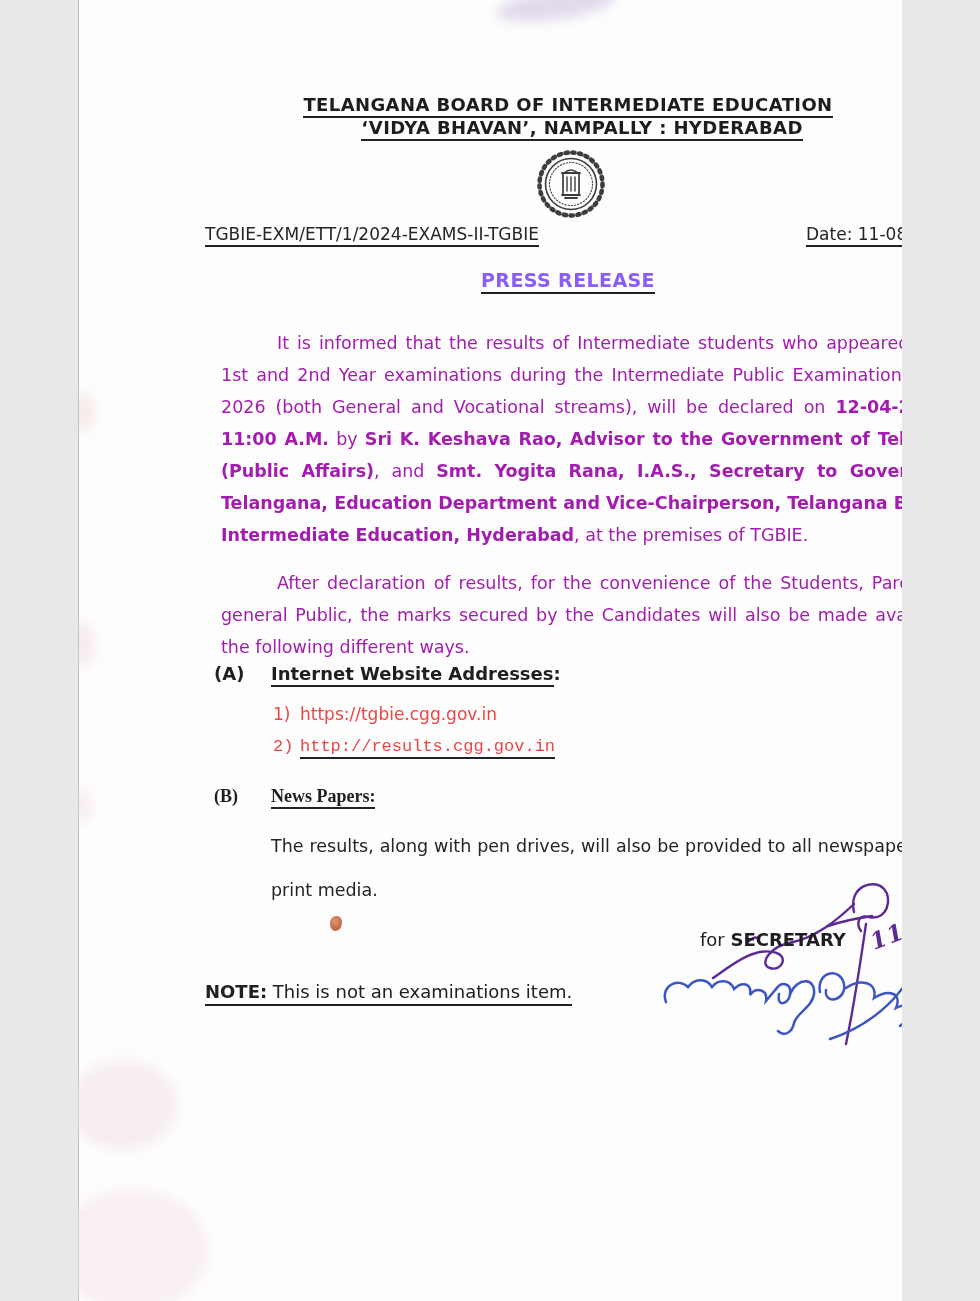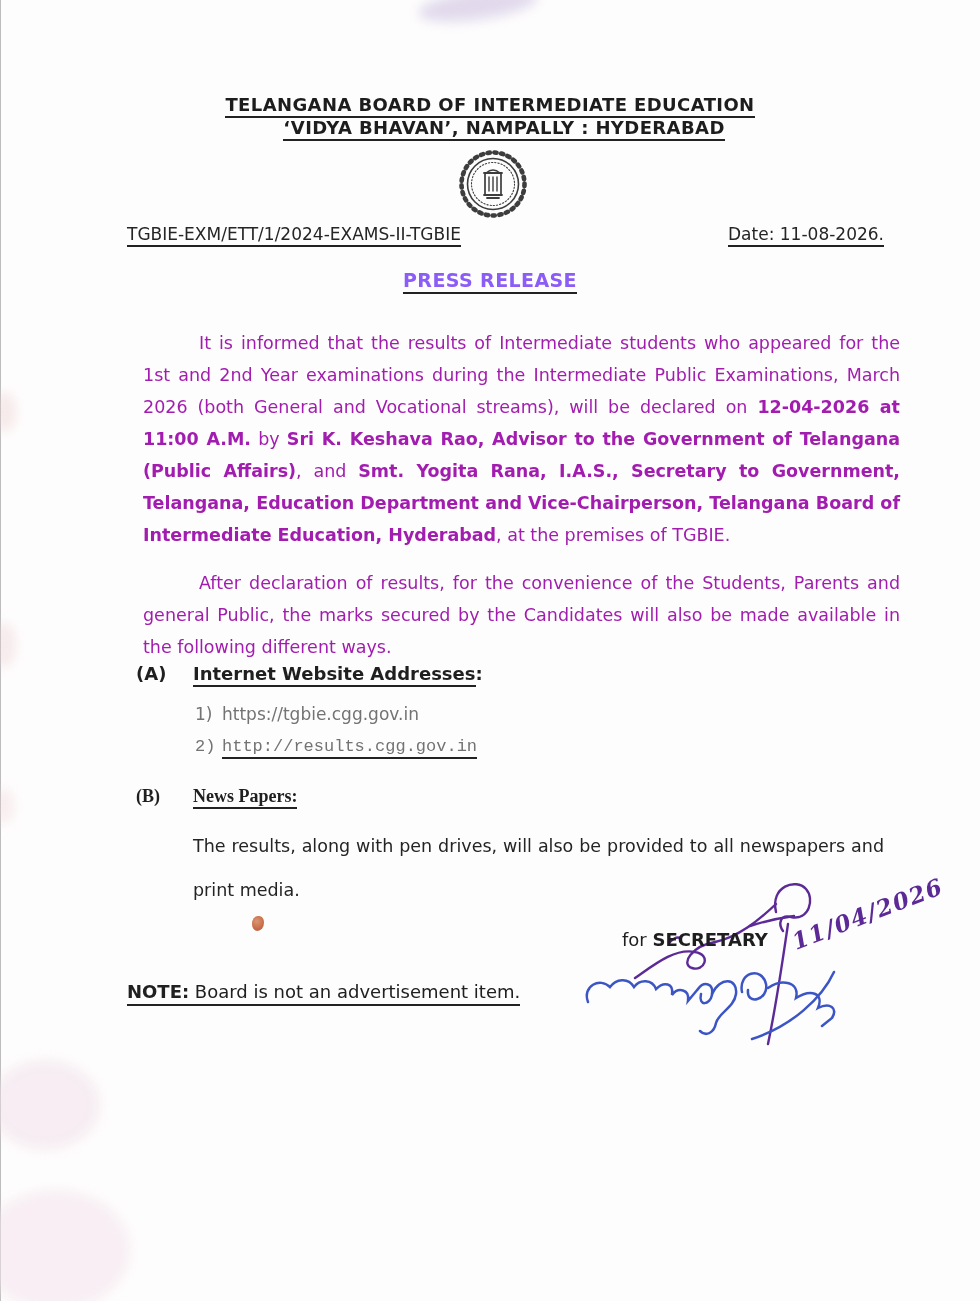--- a/index.html
+++ b/index.html
@@ -1,18 +1,18 @@
 <!DOCTYPE html>
 <html><head>
 <meta charset="utf-8">
 <style>
   html,body{margin:0;padding:0;background:#e8e8e8;}
   .page{
     position:relative;
-    width:980px;height:1301px;
+    width:824px;height:1301px;
     margin:0 auto;
     background:#fefdfd;
     overflow:hidden;
     font-family:"DejaVu Sans","Liberation Sans",sans-serif;
     color:#222;
     box-shadow:inset 1px 0 0 #bdbdbd;
   }
   
   .smudge{position:absolute;pointer-events:none;filter:blur(6px);}
   .smudge.top{left:418px;top:-10px;width:120px;height:30px;background:rgba(202,190,222,.55);border-radius:50%;transform:rotate(-8deg);}
@@ -38,21 +38,21 @@
   .body-par{position:absolute;left:127px;width:757px;margin:16px;font-size:17.5px;line-height:32px;text-align:justify;color:#a21caf;}
   .body-par{text-align-last:left;}
   .p1{top:311px;text-indent:56px;}
   .p2{top:551px;text-indent:56px;}
 
   .sec-head{position:absolute;left:136px;font-size:18px;font-weight:bold;color:#1f1f1f;}
   .sec-head .marker{display:inline-block;width:57px;}
   .secA{top:663px;}
   .secB{top:786px;font-family:Liberation Serif, serif;}
 
-  .url-item{position:absolute;left:195px;font-size:17px;color:#737373;}
+  .url-item{position:absolute;left:195px;font-size:17px;color:#ef4444;}
   .url1{top:704px;}
   .url2{top:737px;font-family:Liberation Mono, monospace;}
   .url-item .num{display:inline-block;width:27px;}
 
   .secB-body{position:absolute;left:193px;top:824px;width:691px;margin:0;font-size:17.5px;line-height:44px;text-align:justify;text-align-last:left;color:#242424;}
 
   .blot{position:absolute;left:252px;top:916px;width:12px;height:15px;border-radius:55% 45% 60% 50%;background:radial-gradient(circle at 40% 35%,#d98a62,#bc5530 70%);filter:blur(.4px);opacity:.9;}
 
   .sig-svg{position:absolute;left:580px;top:876px;width:340px;height:172px;overflow:visible;}
   .for-secretary{position:absolute;left:622px;top:929px;font-size:18px;color:#1e1e1e;}
@@ -138,16 +138,16 @@
       <path d="M 188 112 C 202 102 220 106 216 122 C 232 112 244 118 238 132 C 250 126 258 132 252 142 L 242 150"></path>
       <path d="M 254 96 C 242 122 212 150 172 163"></path>
     </g>
   </svg>
 
   <div class="for-secretary">
     <span>for </span><b>SECRETARY</b>
   </div>
 
   <div class="note">
-    <span class="u"><b>NOTE:</b><span> Board is not an advertisement item.</span></span>
+    <span class="u"><b>NOTE:</b><span> This is not an examinations item.</span></span>
   </div>
 
 </div>
 
 </body></html>

